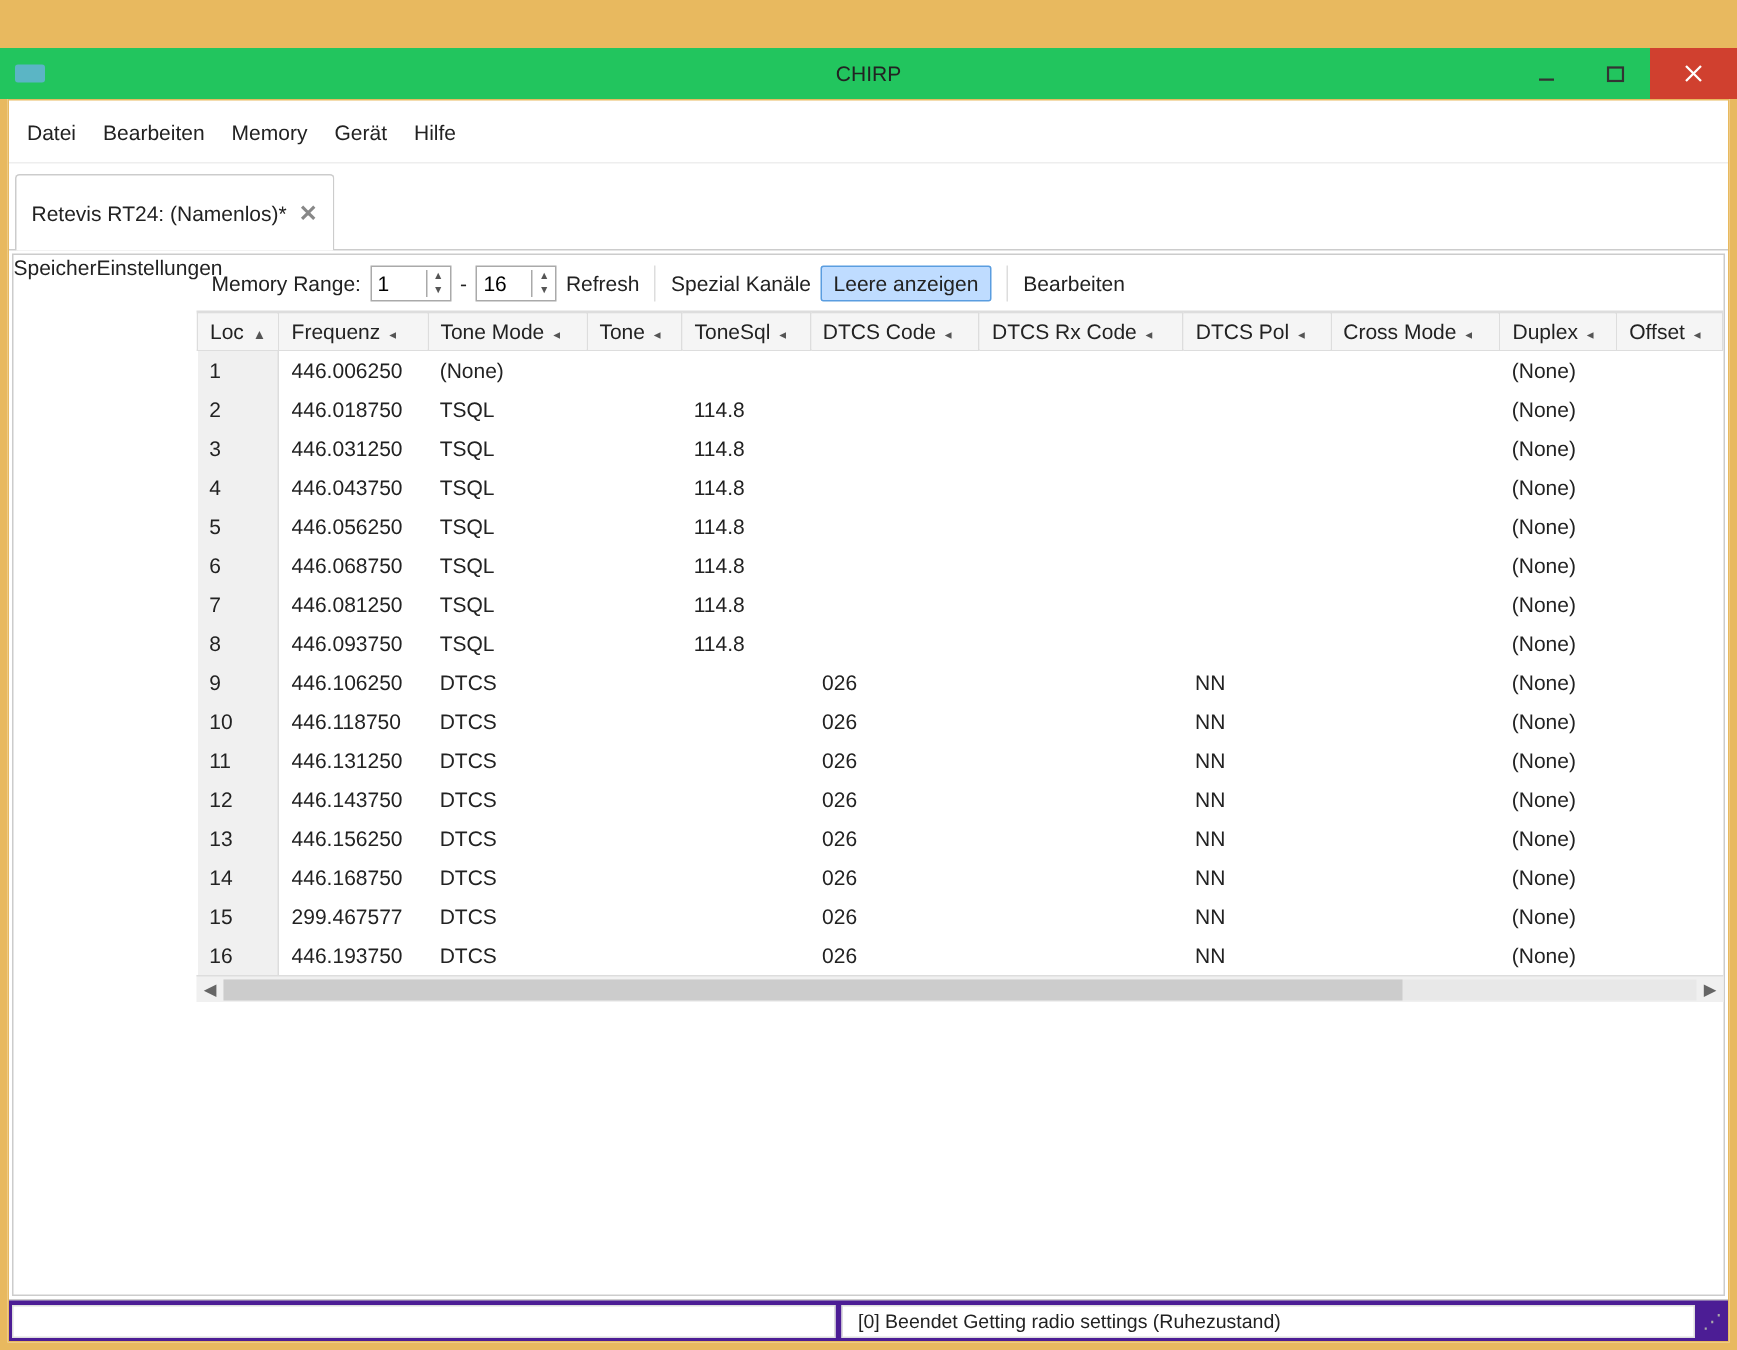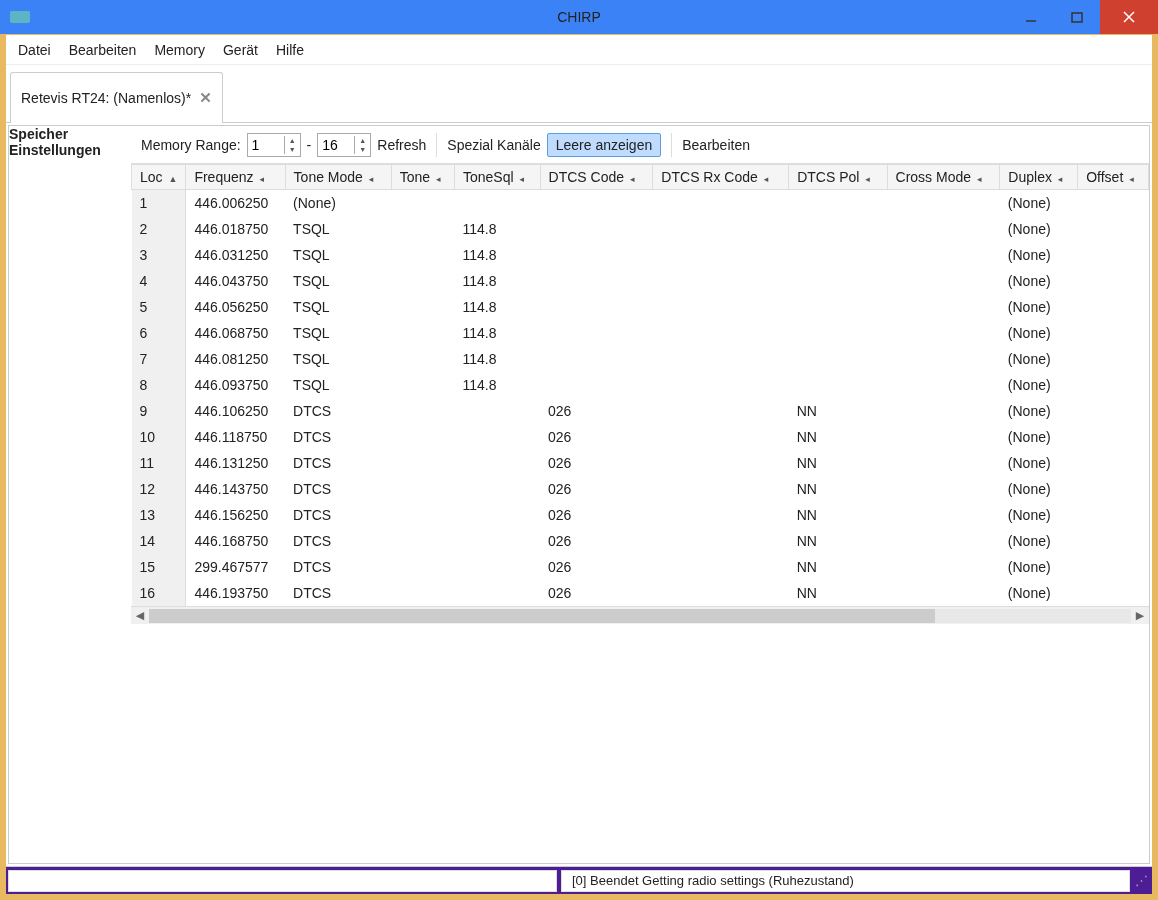--- a/index.html
+++ b/index.html
@@ -11,24 +11,25 @@
       color: #222;
     }
     .window {
       width: 1158px;
       height: 900px;
       display: flex;
       flex-direction: column;
     }
     .titlebar {
       height: 34px;
-      background: #3b82f6;
+      background: #22c55e;
       display: flex;
       align-items: center;
       position: relative;
+      margin-top: 32px;
     }
     .titlebar .icon {
       width: 20px; height: 12px;
       background: #5bb5c5;
       border-radius: 2px;
       margin: 0 10px;
       position: relative;
     }
     .titlebar .title {
       position: absolute;
@@ -65,21 +66,21 @@
     }
     .content {
       flex: 1;
       background: #fff;
       margin: 0 5px 5px 5px;
       display: flex;
       flex-direction: column;
       border: 1px solid #e8b95f;
     }
     .menubar {
-      height: 30px;
+      height: 42px;
       display: flex;
       align-items: center;
       gap: 18px;
       padding: 0 12px;
       border-bottom: 1px solid #eee;
     }
     .menubar span { cursor: default; }
     .tabbar {
       padding: 6px 4px 0 4px;
       display: flex;
@@ -247,22 +248,21 @@
     }
     .statusbar .grip {
       width: 20px;
       text-align: right;
       padding-right: 4px;
       color: #aaa;
     }
     .row-flex { display:flex; }
     .side-top {
       display:flex;
-      flex-direction:column;
-      font-weight:bold;
+      flex-direction:row;
     }
   </style>
 </head>
 <body>
 
 <div class="window">
 
   <div class="titlebar">
     <div class="icon"></div>
     <div class="title">CHIRP</div>

